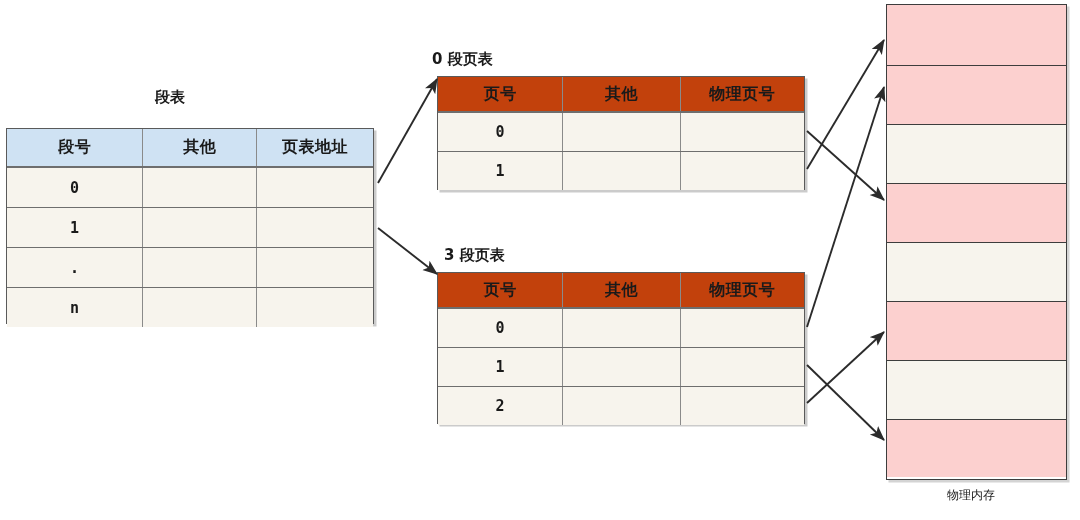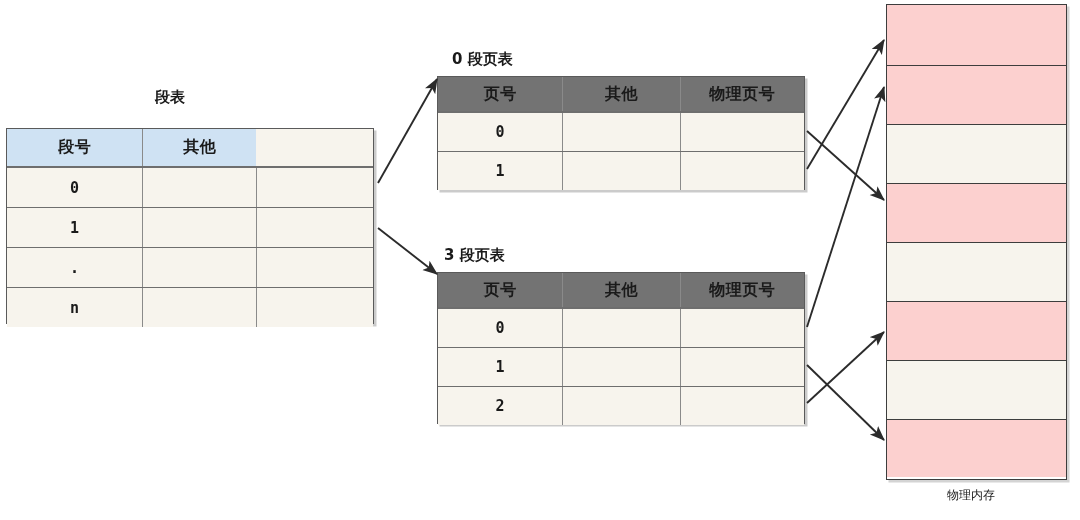--- a/index.html
+++ b/index.html
@@ -47,21 +47,21 @@
     white-space: nowrap;
   }
   .tcell + .tcell { border-left: 1.4px solid #8a8a8a; }
   .hdr .tcell {
     font-weight: bold;
     font-size: 16px;
   }
   .hdr { border-bottom: 1.4px solid #6e6e6e; }
 
   .hdr-blue .tcell { background: #cfe2f3; }
-  .hdr-orange .tcell { background: #737373; }
+  .hdr-orange .tcell { background: #c2410c; }
 
   .body-cell { background: #f7f4ed; }
   .cellnum {
     font-family: "DejaVu Sans Mono", "Liberation Mono", monospace;
     font-size: 15px;
     font-weight: 600;
   }
 
   
   .title {
@@ -103,20 +103,21 @@
 
 <div id="canvas">
 
   <div class="title" style="left:155px; top:88px;">段表</div>
 
   <div class="tbl" id="segment-table" style="left:6px; top:128px; width:368px; height:196px;">
 
     <div class="trow hdr hdr-blue">
       <div class="tcell" style="width:37%; height:37px;">段号</div>
       <div class="tcell" style="width:31%; height:37px;">其他</div>
+      <div class="tcell" style="width:32%; height:37px;">页表地址</div>
     </div>
 
     <div class="trow">
       <div class="tcell body-cell cellnum" style="width:37%; height:39px;">0</div>
       <div class="tcell body-cell" style="width:31%; height:39px;"></div>
       <div class="tcell body-cell" style="width:32%; height:39px;"></div>
     </div>
 
     <div class="trow">
       <div class="tcell body-cell cellnum" style="width:37%; height:39px;">1</div>
@@ -130,21 +131,21 @@
       <div class="tcell body-cell" style="width:32%; height:39px;"></div>
     </div>
 
     <div class="trow">
       <div class="tcell body-cell cellnum" style="width:37%; height:39px;">n</div>
       <div class="tcell body-cell" style="width:31%; height:39px;"></div>
       <div class="tcell body-cell" style="width:32%; height:39px;"></div>
     </div>
   </div>
 
-  <div class="title" style="left:452px; top:50px;">0 段页表</div>
+  <div class="title" style="left:432px; top:50px;">0 段页表</div>
 
   <div class="tbl" id="page-table-0" style="left:437px; top:76px; width:368px; height:114px;">
 
     <div class="trow hdr hdr-orange">
       <div class="tcell" style="width:34%; height:34px;">页号</div>
       <div class="tcell" style="width:32%; height:34px;">其他</div>
       <div class="tcell" style="width:34%; height:34px;">物理页号</div>
     </div>
 
     <div class="trow">

